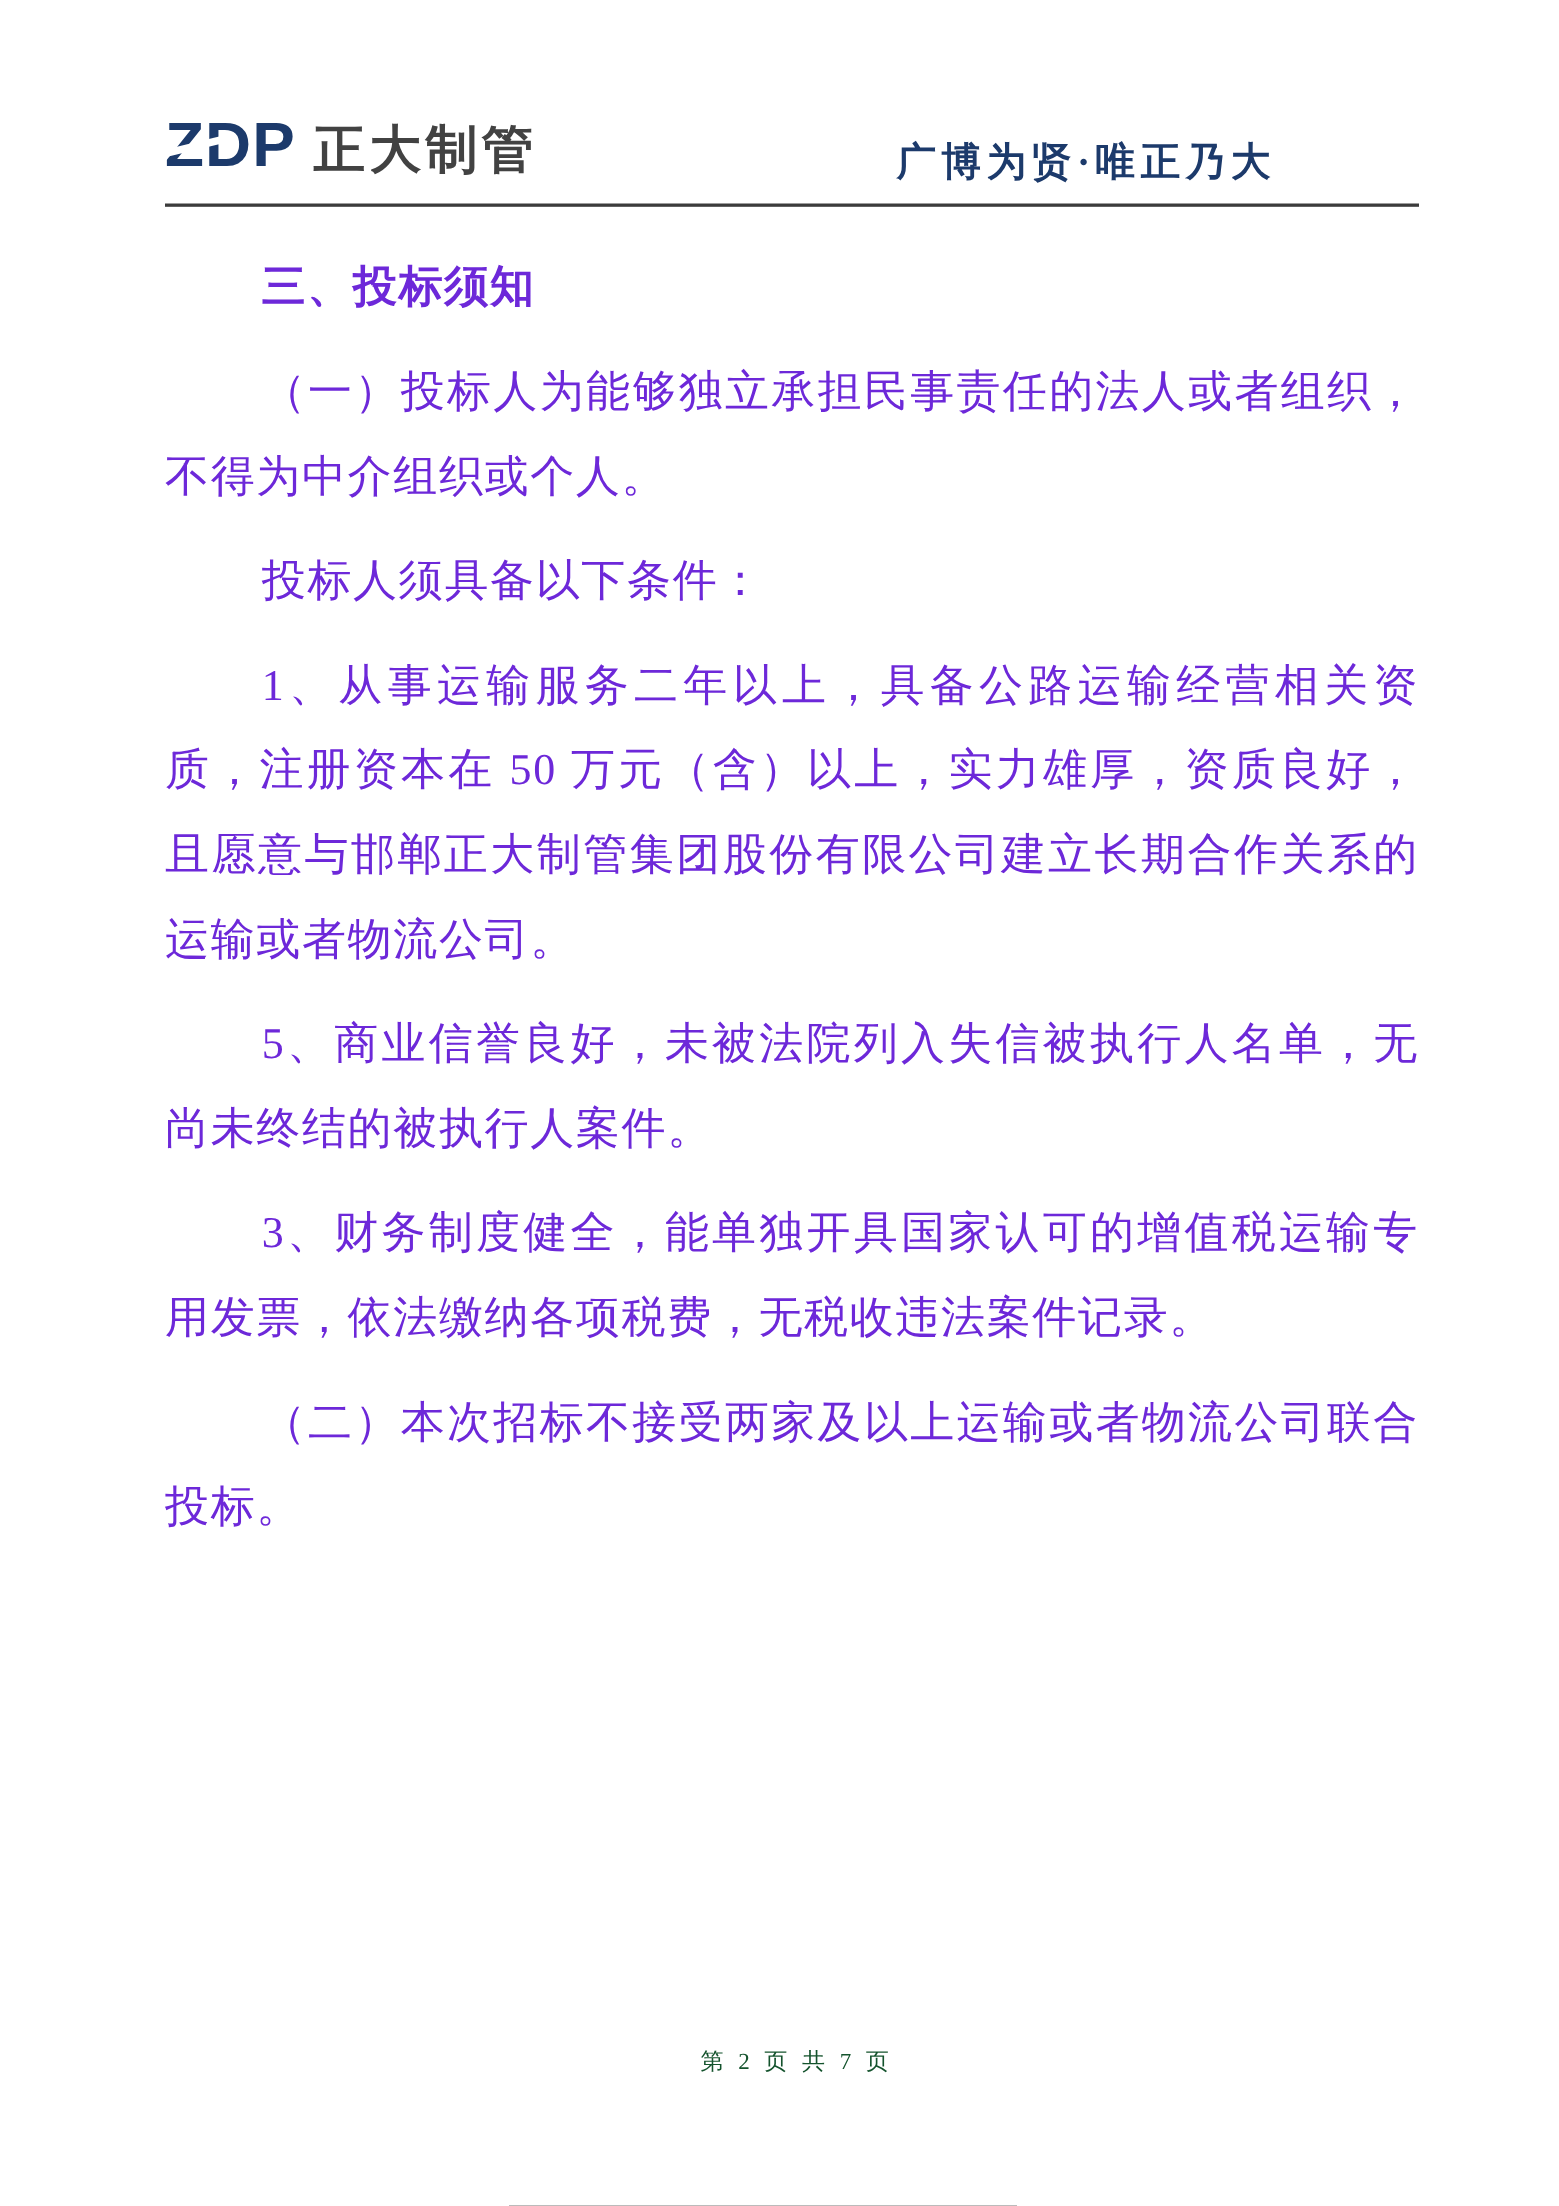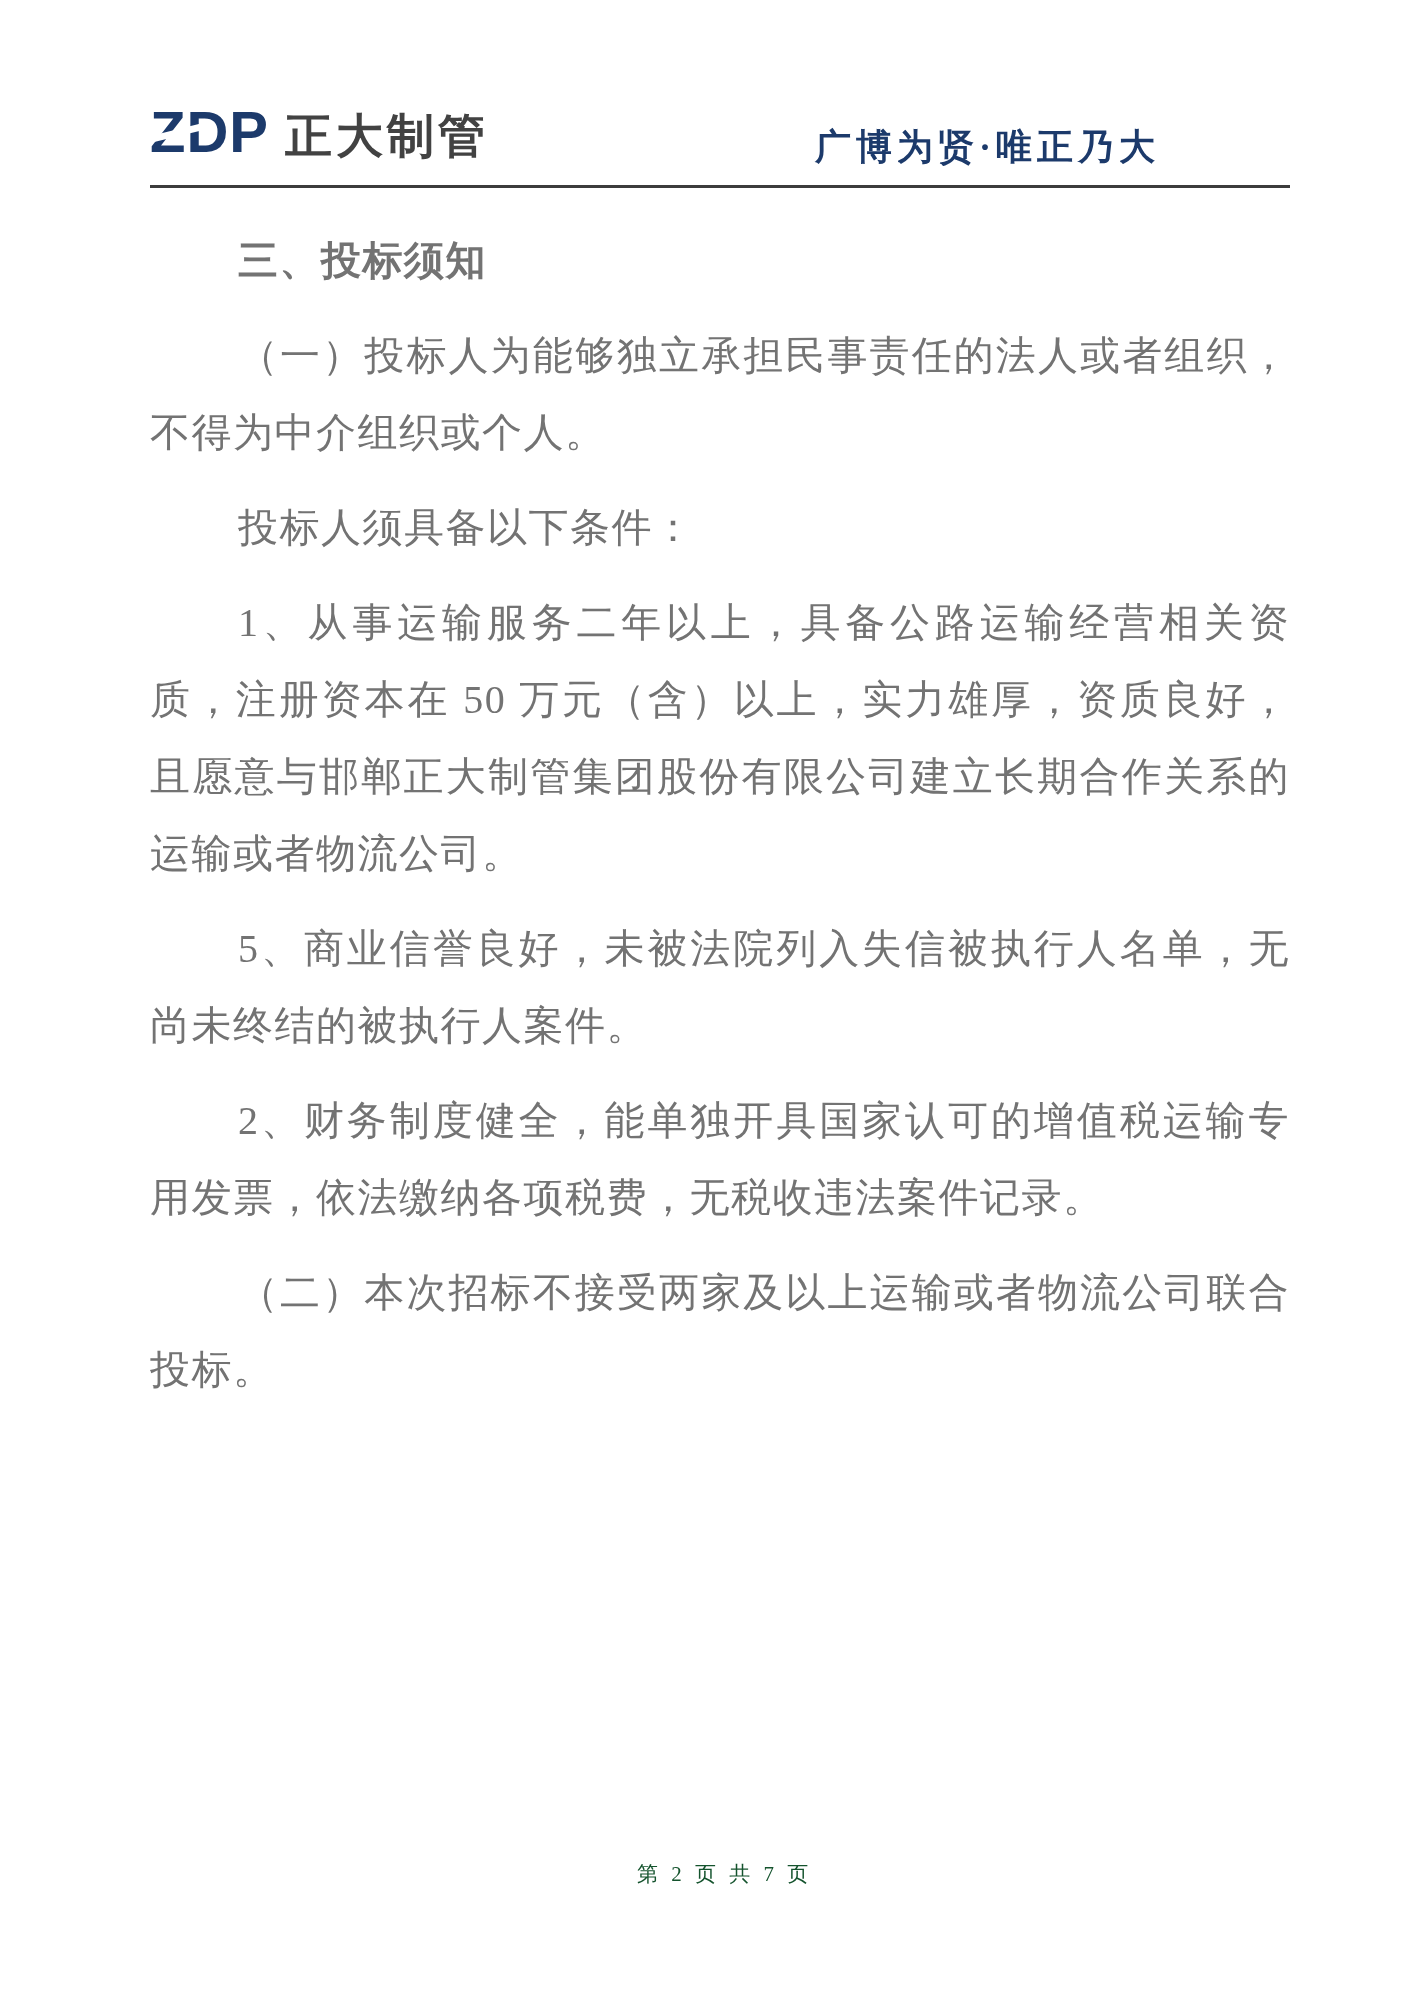--- a/index.html
+++ b/index.html
@@ -75,21 +75,21 @@
 
   
   .content {
     position: absolute;
     left: 150px;
     top: 222px;
     width: 1140px;
     font-size: 40px;
     line-height: 77px;
     letter-spacing: 1.5px;
-    color: #737373;
+    color: #6d28d9;
     text-align: justify;
   }
   .content h2 {
     font-size: 40px;
     font-weight: bold;
     text-indent: 2.2em;
     margin-bottom: 18px;
   }
   .content p {
     text-indent: 2.2em;
@@ -131,21 +131,21 @@
     <h2>三、投标须知</h2>
 
     <p>（一）投标人为能够独立承担民事责任的法人或者组织，不得为中介组织或个人。</p>
 
     <p>投标人须具备以下条件：</p>
 
     <p>1、从事运输服务二年以上，具备公路运输经营相关资质，注册资本在 50 万元（含）以上，实力雄厚，资质良好，且愿意与邯郸正大制管集团股份有限公司建立长期合作关系的运输或者物流公司。</p>
 
     <p>5、商业信誉良好，未被法院列入失信被执行人名单，无尚未终结的被执行人案件。</p>
 
-    <p>2、财务制度健全，能单独开具国家认可的增值税运输专用发票，依法缴纳各项税费，无税收违法案件记录。</p>
+    <p>3、财务制度健全，能单独开具国家认可的增值税运输专用发票，依法缴纳各项税费，无税收违法案件记录。</p>
 
 
     <p>（二）本次招标不接受两家及以上运输或者物流公司联合投标。</p>
   </main>
 
   <footer class="footer">
     <span>第 2 页 共 7 页</span>
   </footer>
 
 </div>

